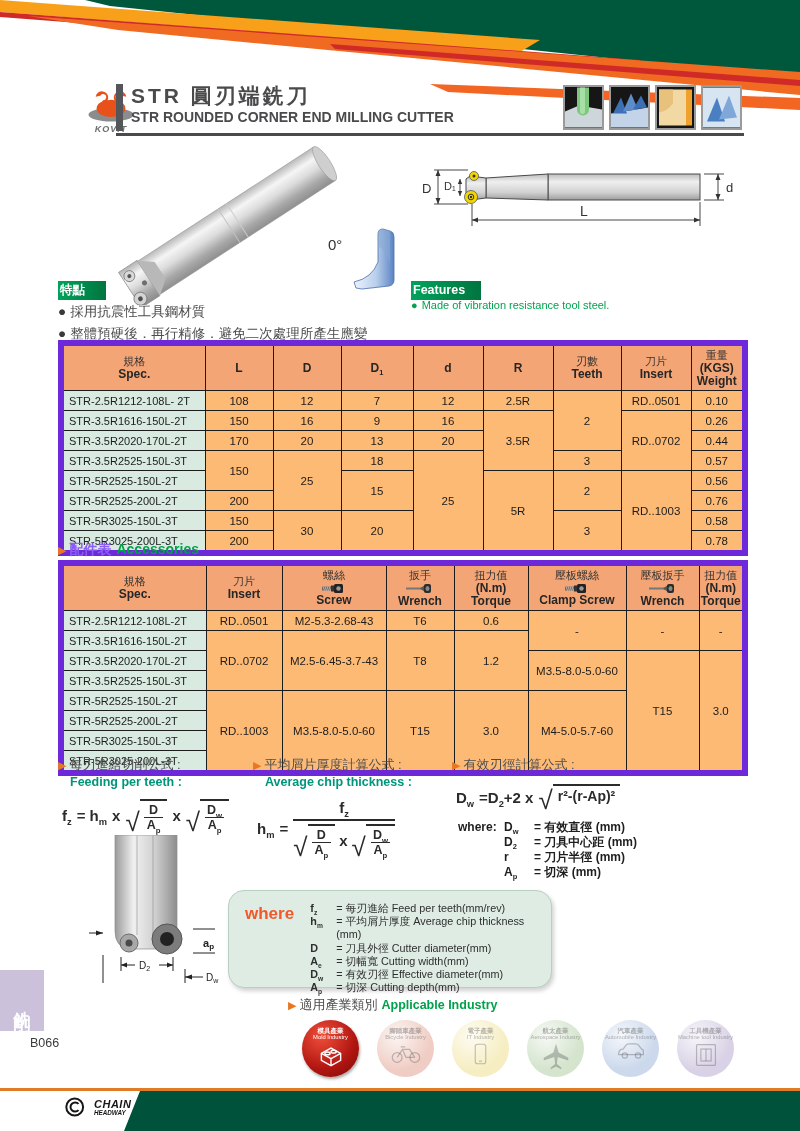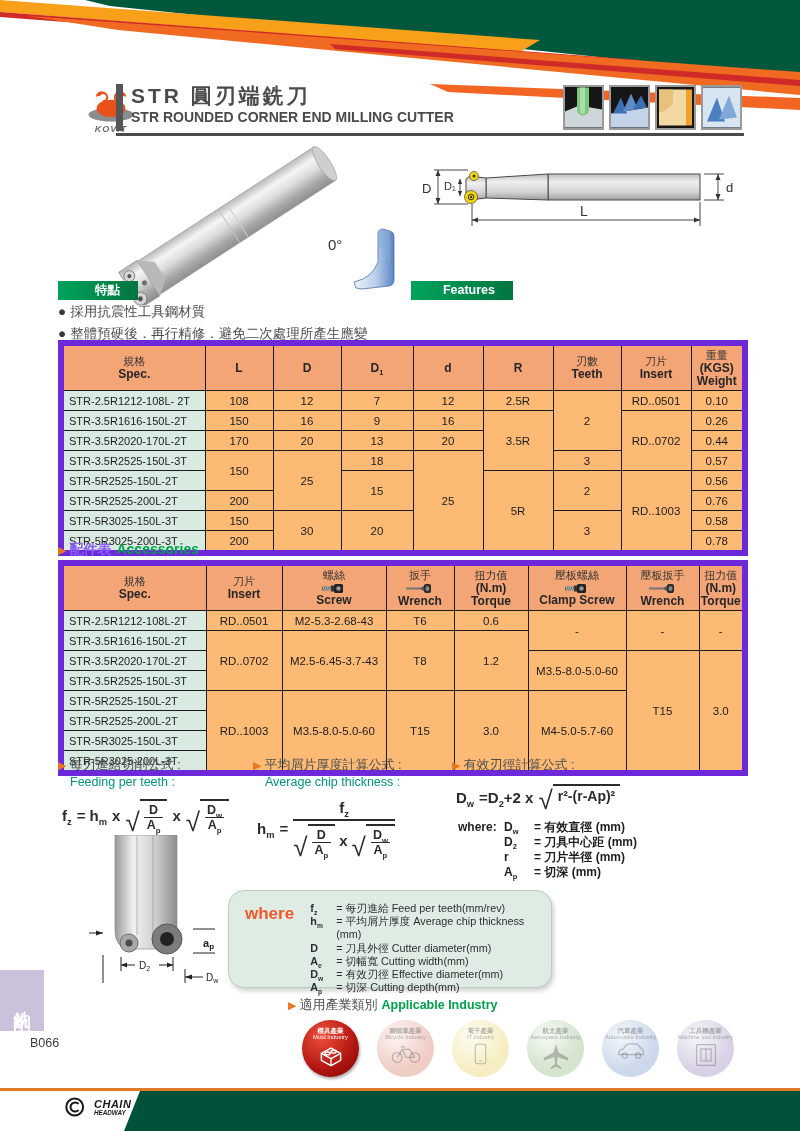--- a/index.html
+++ b/index.html
@@ -14,22 +14,22 @@
   #logo .ltxt{font-size:9px;font-weight:bold;font-style:italic;color:#6d6e71;letter-spacing:1px;margin-top:-2px}
   #titlebar{position:absolute;left:116px;top:84px;width:7px;height:47px;background:#55565a}
   #title-zh{position:absolute;left:131px;top:82px;font-size:21px;font-weight:bold;color:#4a4a4c;letter-spacing:3px}
   #title-en{position:absolute;left:131px;top:109px;font-size:14px;font-weight:bold;color:#4a4a4c}
   #title-underline{position:absolute;left:116px;top:133px;width:628px;height:3px;background:#4a4a4c}
   #thumbs{position:absolute;left:563px;top:85px;display:flex;gap:5px}
   .thumb{width:41px;height:45px;border:2px solid #9a9a9a;box-sizing:border-box;background:#111}
   .thumb svg{display:block;width:100%;height:100%}
 
   
-  .feat-tag{position:absolute;height:19px;line-height:19px;text-align:right;color:#fff;
-            font-size:12.5px;font-weight:bold;background:linear-gradient(90deg,#00a35c,#00753f);padding:0 18px}
+  .feat-tag{position:absolute;height:19px;line-height:19px;text-align:left;color:#fff;
+            font-size:12.5px;font-weight:bold;background:linear-gradient(90deg,#00a35c,#00753f);padding:0 2px}
   .bullets-zh{position:absolute;left:58px;top:301px;width:345px;font-size:13.5px;color:#4c4c4e}
   .bullets-zh .b{line-height:22px}
   .bullets-en{position:absolute;left:411px;top:299px;width:336px;font-size:11px;color:#00a44f}
   .bullets-en .b{line-height:12.5px;padding-left:11px;text-indent:-11px;margin-bottom:1px}
   .dot{color:#3a3a3a;margin-right:4px}
   .bullets-en .dot{color:#00a44f}
 
   
   table.dtable{position:absolute;left:58px;border-collapse:collapse;table-layout:fixed;width:684px;
                border:6px solid #6d28d9;background:#fdba74}
@@ -45,21 +45,21 @@
 
   .sec-title{position:absolute;font-size:14px;font-weight:bold}
   .arr{color:#e87722;font-size:11px;margin-right:3px}
   #acc-title{left:58px;top:541px}
   #acc-title .zh{color:#8b5cf6}
   #acc-title .en{color:#00a14b;margin-left:5px}
 
   
   .fsec{position:absolute;top:756px}
   .ftitle{font-size:13px;color:#4d4d4f}
-  .fen{font-size:12.5px;font-weight:normal;color:#00957b;margin:1px 0 0 12px}
+  .fen{font-size:12.5px;font-weight:bold;color:#00957b;margin:1px 0 0 12px}
   .fbody{display:flex;align-items:center;gap:5px;font-size:15px;font-weight:bold;color:#2b2b2b;margin:10px 0 0 4px}
   .root{display:inline-flex;align-items:stretch}
   .rsign{font-size:26px;font-weight:normal;line-height:1;align-self:flex-end;transform:translateY(3px)}
   .rbody{border-top:2px solid #2b2b2b;display:inline-flex;flex-direction:column;align-items:center;padding:2px 4px 0;font-size:12.5px}
   .den{border-top:1.5px solid #2b2b2b;padding:0 3px}
   .num{padding:0 3px}
   .rflat{border-top:2px solid #2b2b2b;padding:2px 5px 0;font-size:14px;align-self:flex-start}
   .bigfrac{display:inline-flex;flex-direction:column;align-items:center}
   .bnum{border-bottom:2px solid #2b2b2b;align-self:stretch;text-align:center;padding:0 6px 3px}
   .bden{display:flex;align-items:center;gap:4px;padding-top:3px}
@@ -247,20 +247,21 @@
   <text x="160" y="64" font-size="14" fill="#333">L</text>
 </svg>
 
 <div class="feat-tag" style="left:58px;top:281px;width:44px">特點</div>
 <div class="bullets-zh">
   <div class="b"><span class="dot">●</span><span>採用抗震性工具鋼材質</span></div>
   <div class="b"><span class="dot">●</span><span>整體預硬後．再行精修．避免二次處理所產生應變</span></div>
 </div>
 <div class="feat-tag" style="left:411px;top:281px;width:66px">Features</div>
 <div class="bullets-en">
+  <div class="b"><span class="dot">●</span><span>Made of vibration resistance tool steel.</span></div>
 </div>
 
 <table id="spec-table" class="dtable">
   <colgroup>
       <col style="width:144px">
       <col style="width:68px">
       <col style="width:68px">
       <col style="width:72px">
       <col style="width:70px">
       <col style="width:70px">

